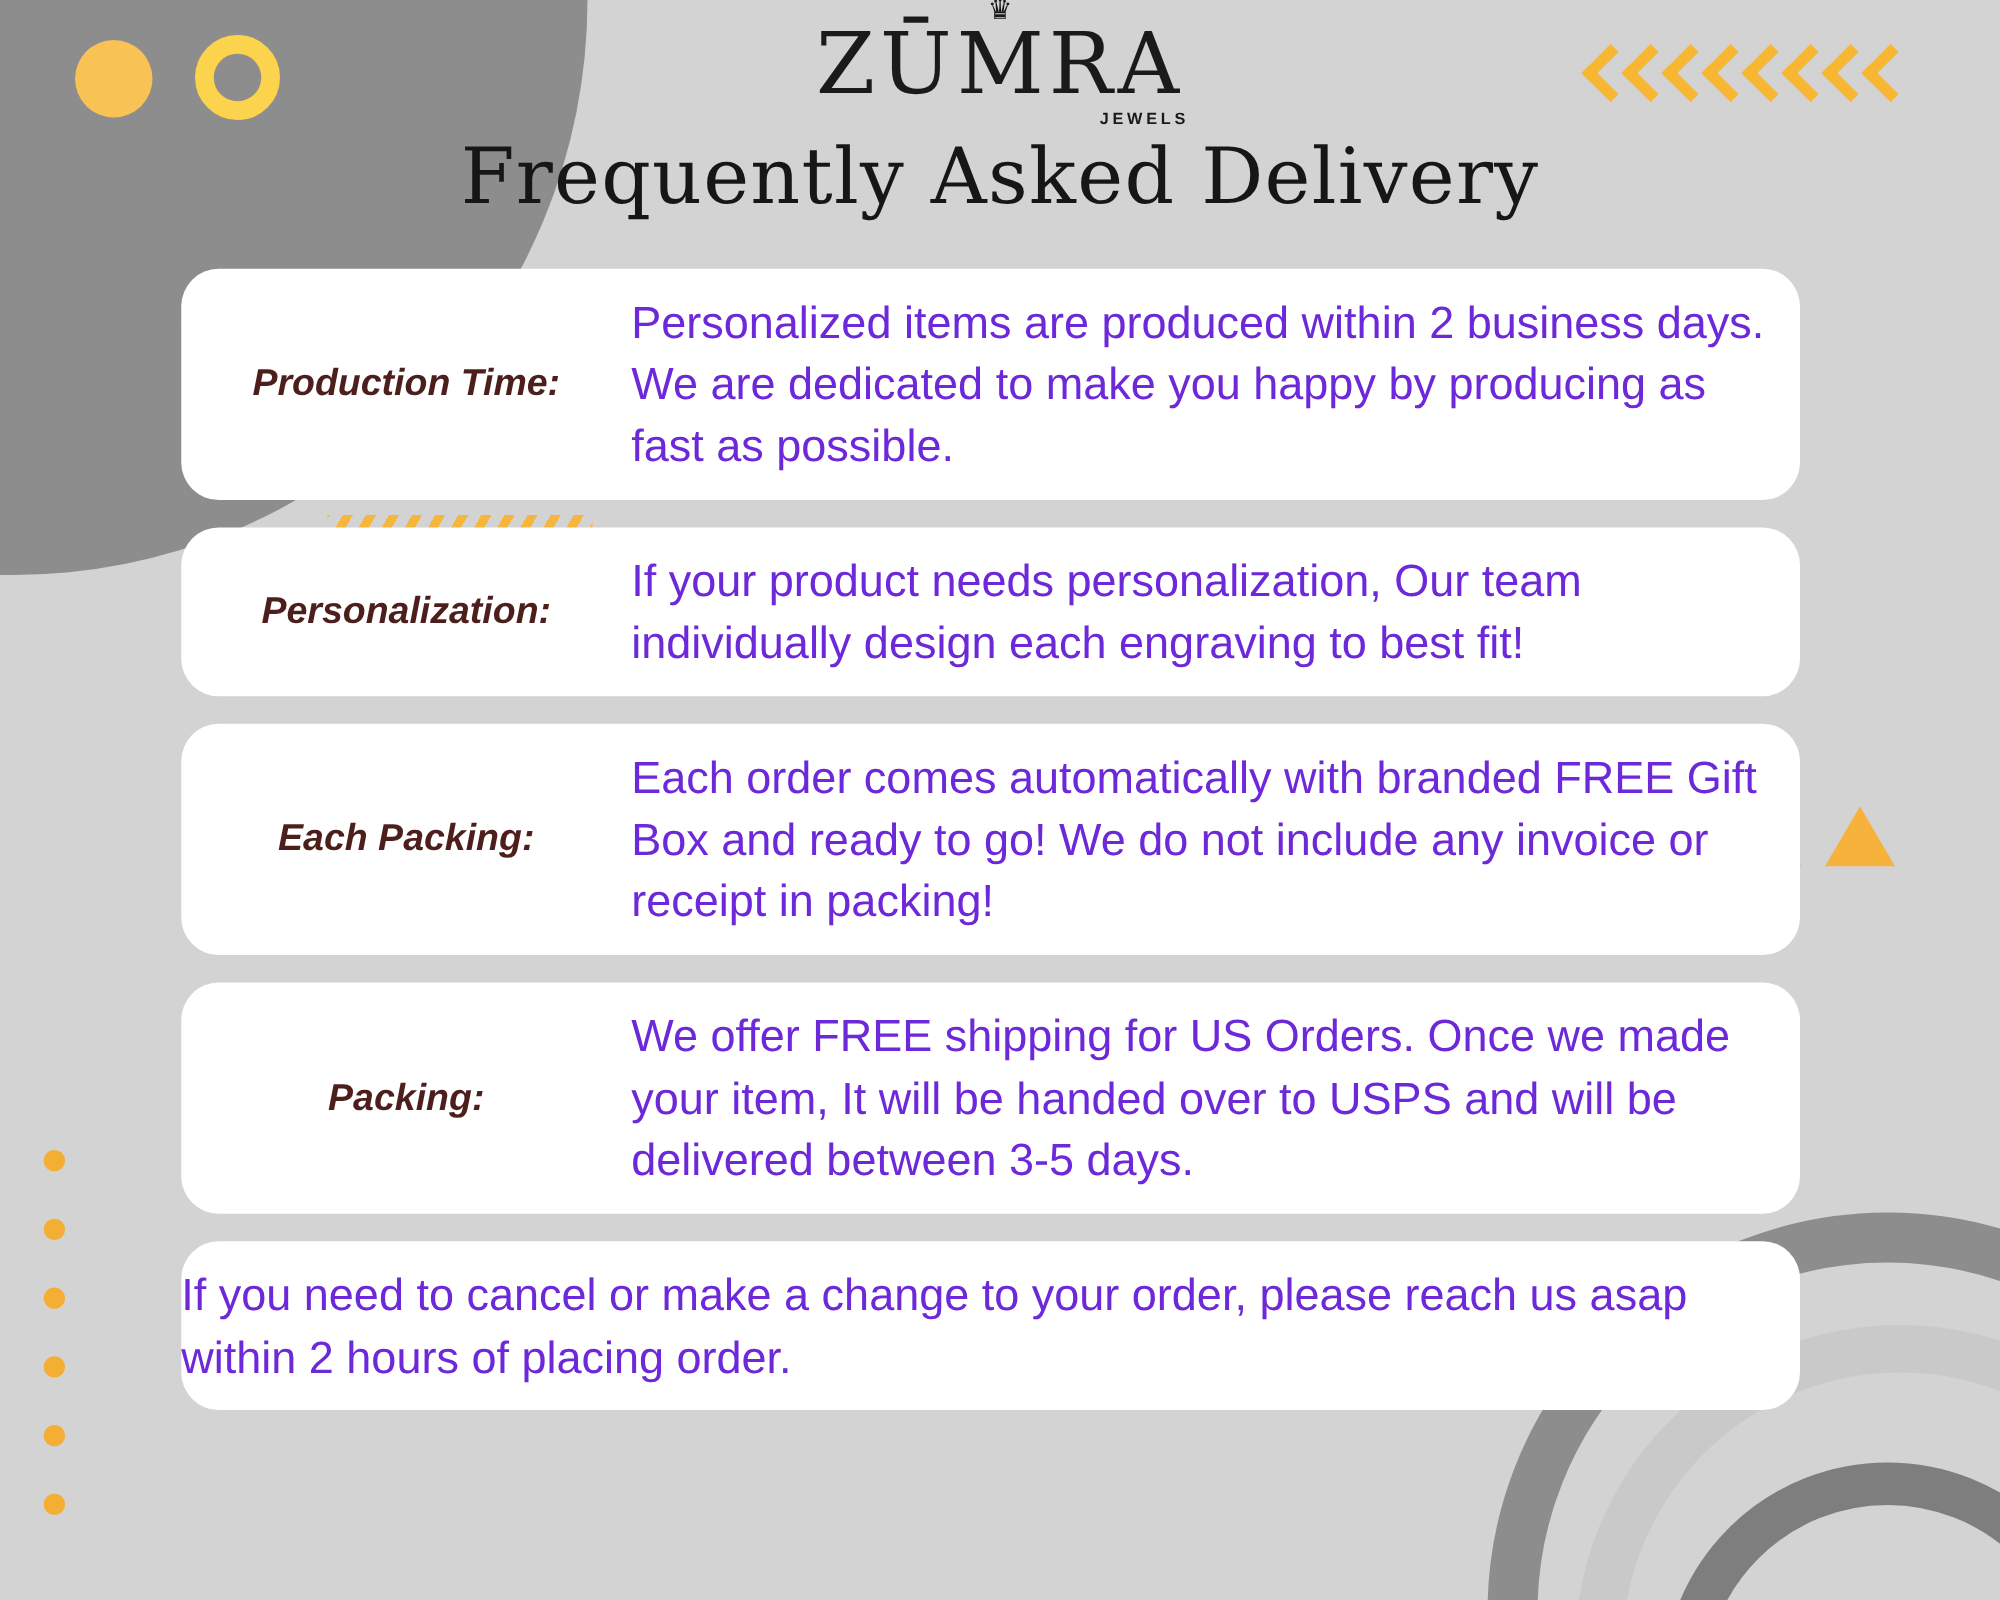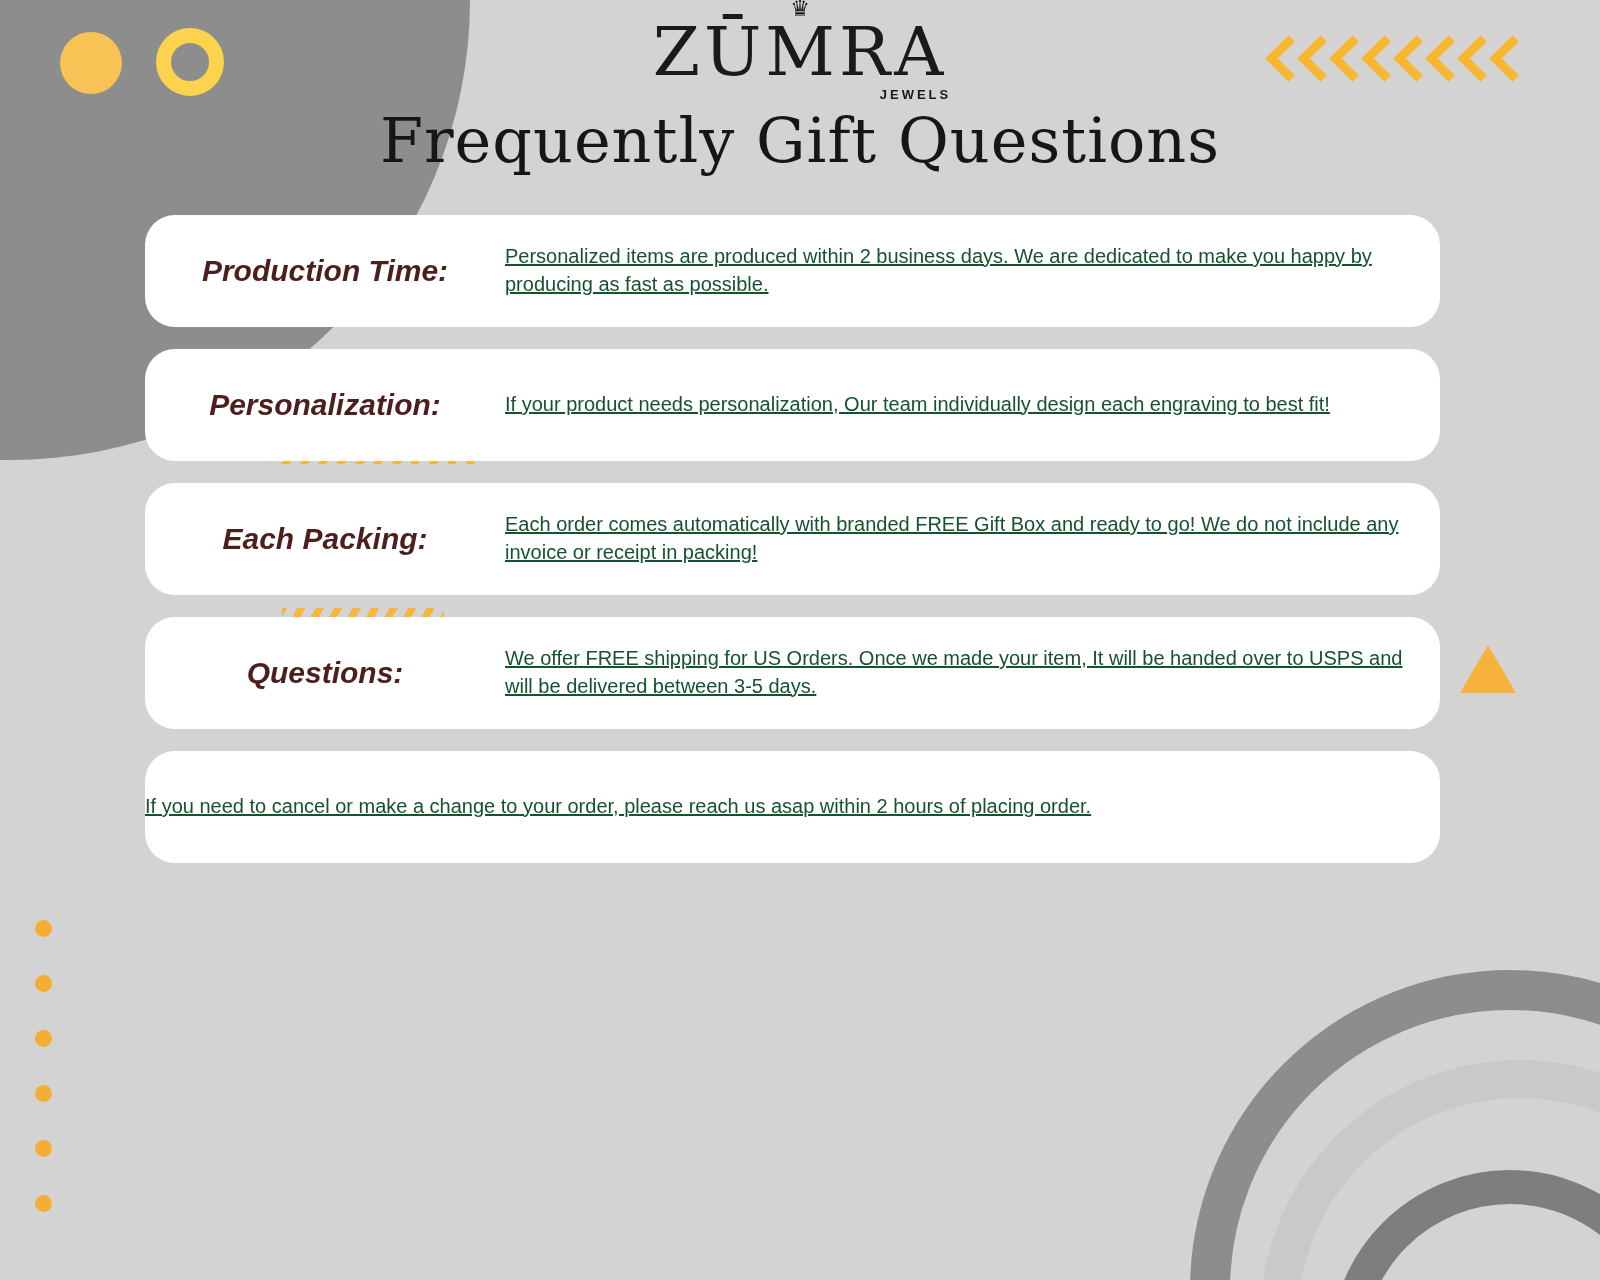--- a/index.html
+++ b/index.html
@@ -255,24 +255,23 @@
     font-style: italic;
     font-weight: bold;
     font-size: 30px;
     color: #4d1f1c;
     padding: 0 10px;
     box-sizing: border-box;
   }
   .faq-text {
     flex: 1;
     font-family: "Liberation Sans", sans-serif;
-    font-size: 20px;
+    font-size: 36px;
     line-height: 1.38;
-    color: #14532d;
-    text-decoration: underline;
+    color: #6d28d9;
   }
 </style>
 </head>
 <body>
 
 <div class="page">
 
   <div class="bg-gray-blob"></div>
   <div class="bg-gray-blob2"></div>
   <div class="bg-light-sheet"></div>
@@ -310,42 +309,42 @@
   <div class="arc-dark"></div>
   <div class="arc-light"></div>
   <div class="arc-dark2"></div>
 
   <div class="header">
     <div class="brand">
       <div class="crown">♛</div>
       <div class="brand-name">ZŪMRA</div>
       <div class="brand-sub">JEWELS</div>
     </div>
-    <h1 class="title">Frequently Gift Questions</h1>
+    <h1 class="title">Frequently Asked Delivery</h1>
   </div>
 
   <div class="faq-list">
 
     <div class="faq-card">
       <div class="faq-label">Production Time:</div>
       <div class="faq-text">Personalized items are produced within 2 business days. We are dedicated to make you happy by producing as fast as possible.</div>
     </div>
 
     <div class="faq-card">
       <div class="faq-label">Personalization:</div>
       <div class="faq-text">If your product needs personalization, Our team individually design each engraving to best fit!</div>
     </div>
 
     <div class="faq-card">
       <div class="faq-label">Each Packing:</div>
       <div class="faq-text">Each order comes automatically with branded FREE Gift Box and ready to go! We do not include any invoice or receipt in packing!</div>
     </div>
 
     <div class="faq-card">
-      <div class="faq-label">Questions:</div>
+      <div class="faq-label">Packing:</div>
       <div class="faq-text">We offer FREE shipping for US Orders. Once we made your item, It will be handed over to USPS and will be delivered between 3-5 days.</div>
     </div>
 
     <div class="faq-card">
       <div class="faq-text">If you need to cancel or make a change to your order, please reach us asap within 2 hours of placing order.</div>
     </div>
 
   </div>
 </div>
 

